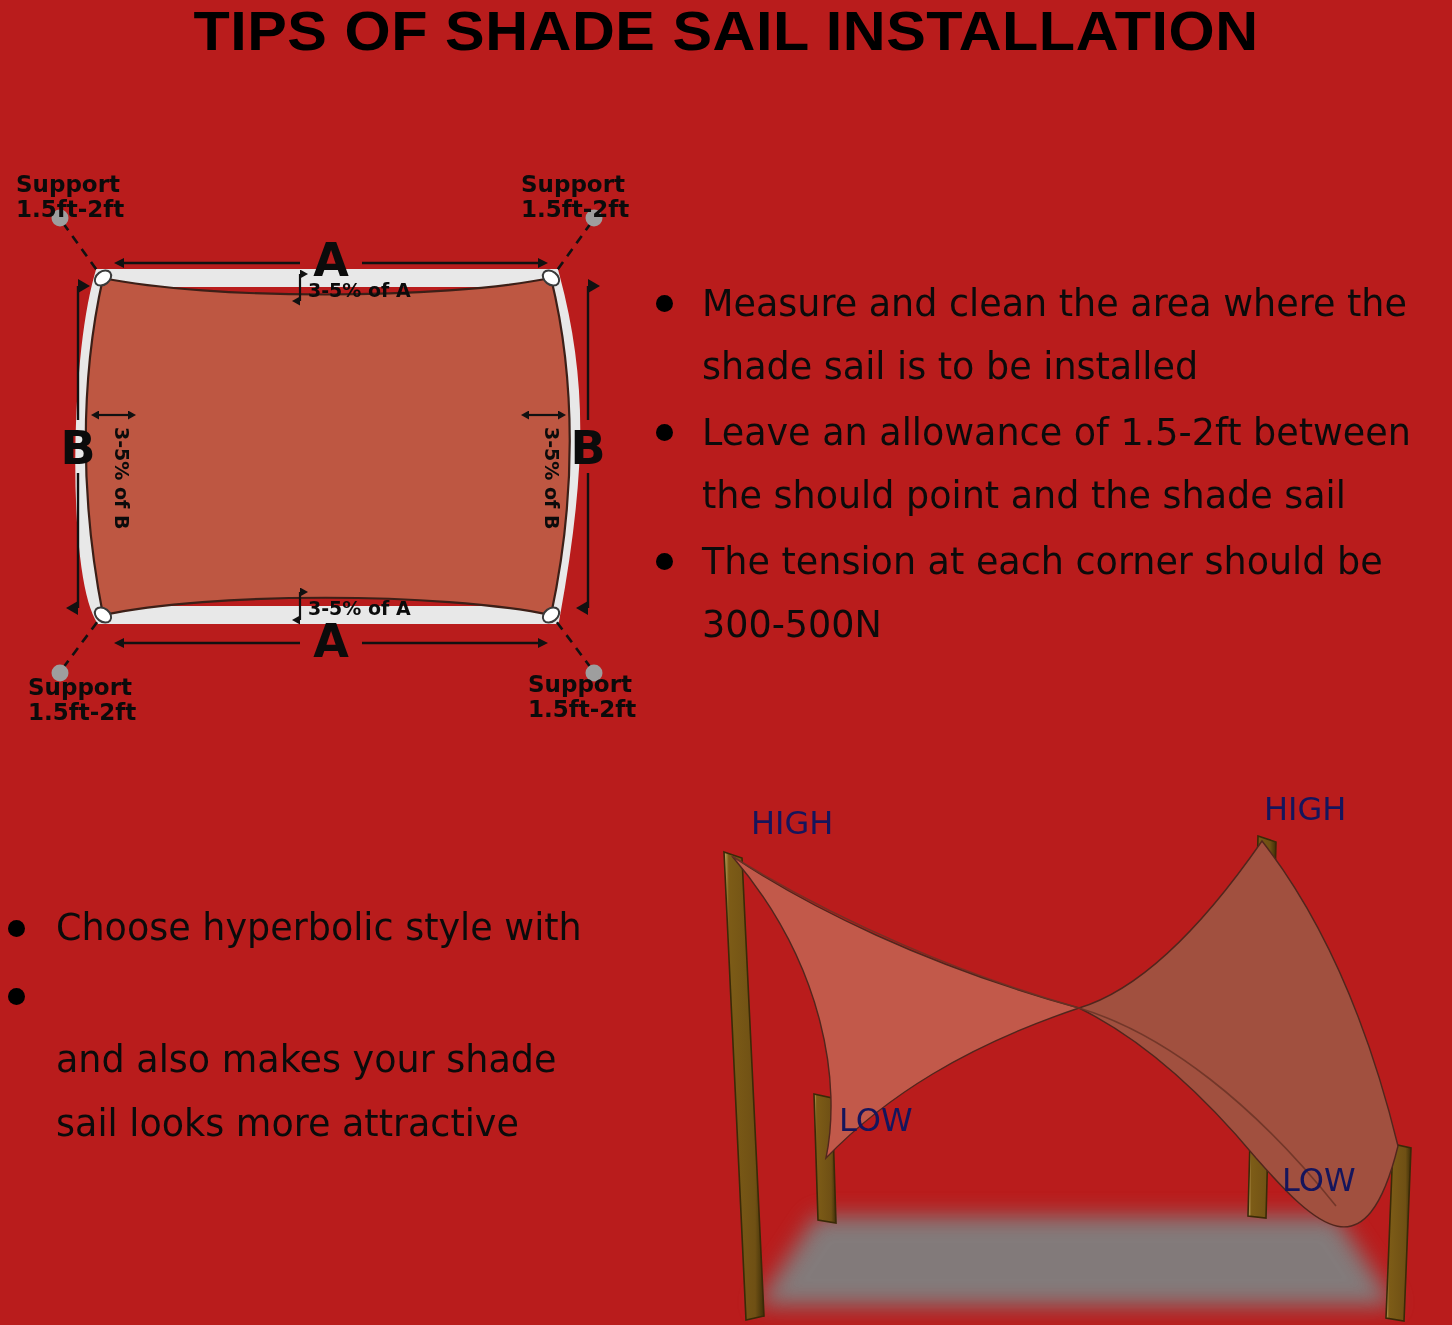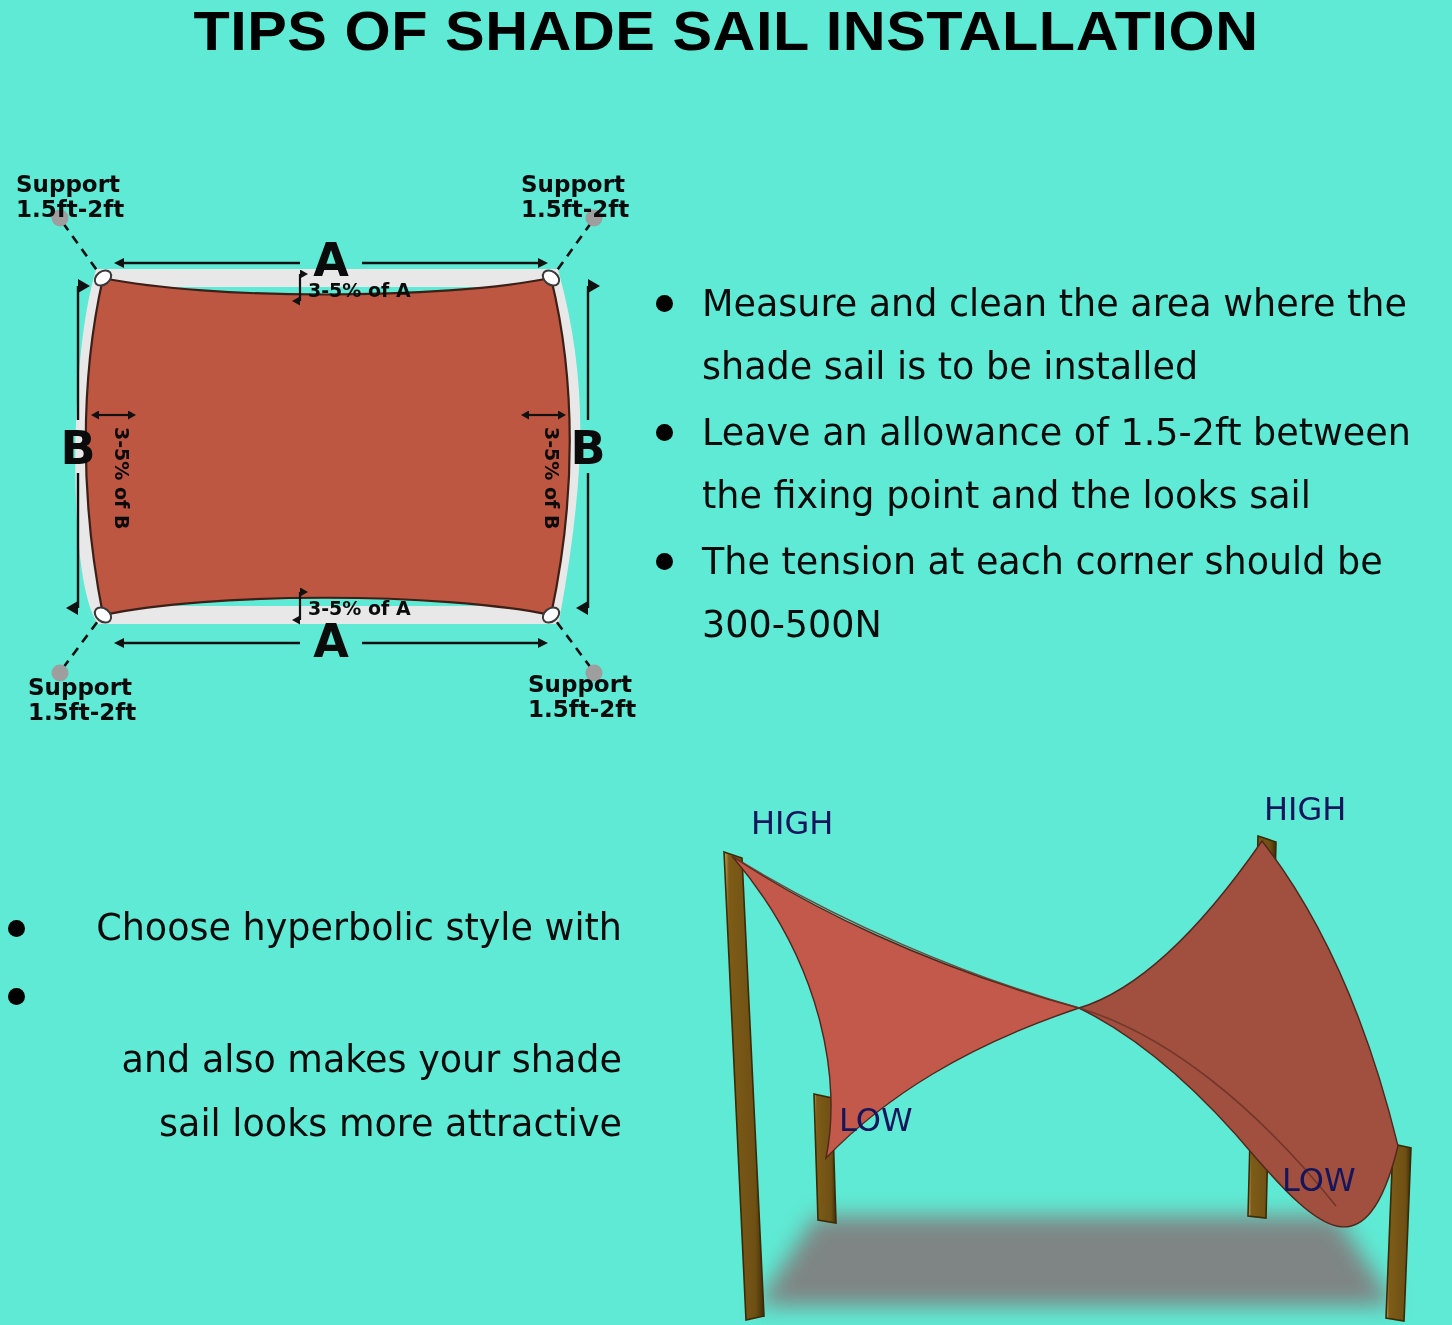--- a/index.html
+++ b/index.html
@@ -11,21 +11,21 @@
     width: 1452px;
     height: 1325px;
     position: relative;
     overflow: hidden;
     font-family: "DejaVu Sans", sans-serif;
     -webkit-font-smoothing: antialiased;
   }
   .page {
     position: absolute;
     inset: 0;
-    background: #5eead4;
+    background: #b91c1c;
   }
 
   
   .title {
     position: absolute;
     left: 0;
     top: 2px;
     width: 1452px;
     text-align: center;
     font-family: "Liberation Sans", sans-serif;
@@ -76,21 +76,20 @@
 
   #hyper-list {
     left: 2px;
     top: 896px;
     width: 620px;
   }
   #hyper-list li {
     font-size: 36.5px;
     line-height: 64px;
     margin-bottom: 4px;
-    text-align: right;
   }
   #hyper-list li .dot { top: 24px; left: 6px; }
 
   
   #rect-sail-diagram {
     position: absolute;
     left: 0px;
     top: 168px;
     width: 660px;
     height: 570px;
@@ -207,21 +206,21 @@
 
   <ul class="bullets" id="tips-list">
     <li>
       <span class="dot"></span>
       <span>Measure and clean the area where the</span><br>
       <span>shade sail is to be installed</span>
     </li>
     <li>
       <span class="dot"></span>
       <span>Leave an allowance of 1.5-2ft between</span><br>
-      <span>the fixing point and the looks sail</span>
+      <span>the should point and the shade sail</span>
     </li>
     <li>
       <span class="dot"></span>
       <span>The tension at each corner should be</span><br>
       <span>300-500N</span>
     </li>
   </ul>
 
   <ul class="bullets" id="hyper-list">
     <li>

